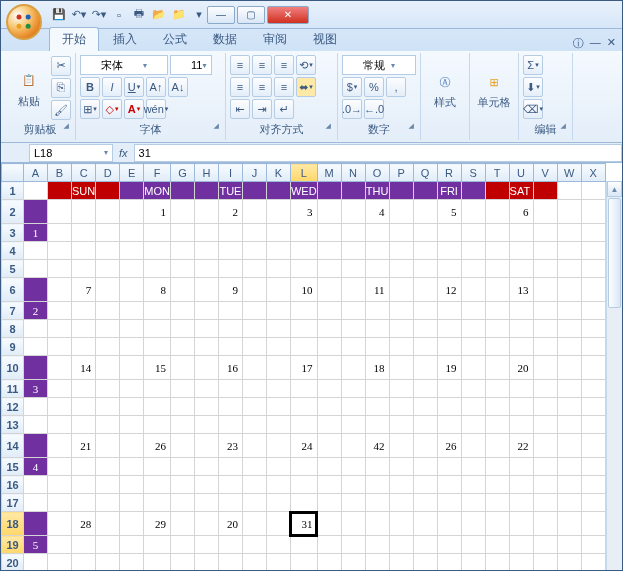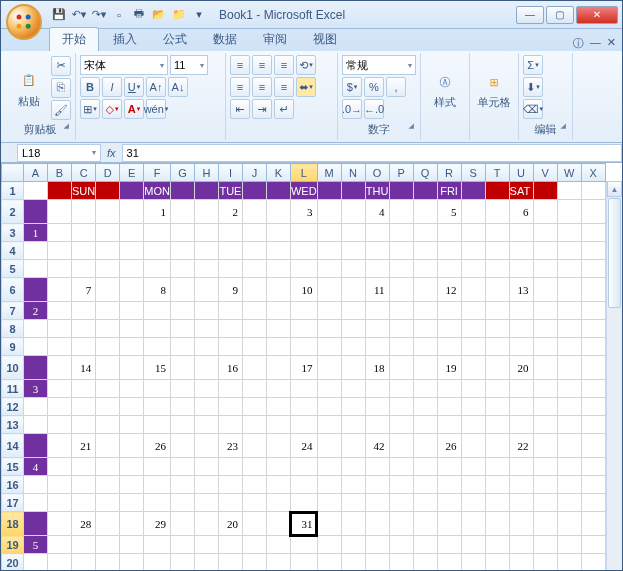--- a/index.html
+++ b/index.html
@@ -22,24 +22,24 @@
 .group-body{flex:1;display:flex;gap:2px}
 .group-label{text-align:center;font-size:11px;color:#3b5a82;padding:1px 0;position:relative}
 .group-label::after{content:"◢";position:absolute;right:2px;font-size:7px;color:#6a88aa}
 .big-btn{width:40px;display:flex;flex-direction:column;align-items:center;justify-content:center;gap:2px;padding:2px;border:1px solid transparent;border-radius:3px}
 .big-btn .ico{width:24px;height:24px;display:flex;align-items:center;justify-content:center}
 .big-btn .lbl{font-size:11px;color:#3b5a82;text-align:center;line-height:1.1}
 .small-col{display:flex;flex-direction:column;gap:1px;justify-content:space-around}
 .small-row{display:flex;gap:2px;align-items:center}
 .small-btn{width:20px;height:20px;border:1px solid #b5cce5;background:linear-gradient(#fdfdfe,#e4eef9);border-radius:2px;display:flex;align-items:center;justify-content:center;font-size:11px;color:#3b5a82}
 .small-btn.dd::after{content:"▾";font-size:7px;margin-left:1px}
-.combo{height:20px;border:1px solid #b5cce5;background:#fff;display:flex;align-items:center;padding:0 3px;font-size:11px}
+.combo{height:20px;border:1px solid #b5cce5;background:#fff;display:flex;align-items:center;padding:0 20px;font-size:11px}
 .combo .dd{margin-left:auto;font-size:8px;color:#6a88aa}
 .formula-bar{height:20px;background:#e4eef9;border-bottom:1px solid #9db9d9;display:flex;align-items:center}
-.name-box{width:84px;background:#fff;border:1px solid #b5cce5;height:18px;display:flex;align-items:center;padding:0 4px;margin-left:16px}
+.name-box{width:84px;background:#fff;border:1px solid #b5cce5;height:18px;display:flex;align-items:center;padding:0 4px;margin-left:28px}
 .name-box .dd{margin-left:auto;font-size:8px;color:#6a88aa}
 .fx{padding:0 6px;color:#3b5a82;font-style:italic}
 .formula-val{flex:1;background:#fff;border:1px solid #b5cce5;height:18px;padding:0 4px;display:flex;align-items:center}
 .sheet{position:relative;background:#fff;height:calc(571px - 28px - 22px - 92px - 20px);overflow:hidden}
 .grid{position:absolute;top:0;left:0}
 .grid table{border-collapse:collapse}
 .grid th,.grid td{border:1px solid #d4d4d4;font-size:11px;text-align:left;padding:0;height:18px}
 .colhdr th{background:linear-gradient(#f7fbff,#e0ecf8);text-align:center;color:#3b5a82;font-weight:normal;border:1px solid #9db9d9;height:18px}
 .rowhdr{background:linear-gradient(#f7fbff,#e0ecf8);text-align:center!important;color:#3b5a82;border:1px solid #9db9d9;width:22px}
 .rowhdr.sel{background:linear-gradient(#ffe9a6,#ffd76a)}
@@ -71,21 +71,20 @@
   <div class="qat">
     <span>💾</span>
     <span>↶▾</span>
     <span>↷▾</span>
     <span>▫</span>
     <span>🖶</span>
     <span>📂</span>
     <span>📁</span>
     <span>▾</span>
   </div>
-  <div class="title-text">Book1 - Microsoft Excel</div>
   <div class="win-btns">
     <div class="win-btn">—</div>
     <div class="win-btn">▢</div>
     <div class="win-btn close">✕</div>
   </div>
 </div>
 
 <div class="tabs">
   <div class="tab active">开始</div>
   <div class="tab">插入</div>
@@ -143,20 +142,21 @@
       </div>
       <div class="small-row">
         <div class="small-btn dd">⊞</div>
         <div class="small-btn dd" style="color:#c00">◇</div>
         <div class="small-btn dd" style="color:#c00">
             <b>A</b>
           </div>
         <div class="small-btn dd">wén</div>
       </div>
     </div>
+    <div class="group-label">字体</div>
   </div>
 
   <div class="group" style="min-width:112px">
     <div class="group-body" style="flex-direction:column;gap:2px">
       <div class="small-row">
         <div class="small-btn">≡</div>
         <div class="small-btn">≡</div>
         <div class="small-btn">≡</div>
         <div class="small-btn dd">⟲</div>
       </div>
@@ -165,20 +165,21 @@
         <div class="small-btn">≡</div>
         <div class="small-btn">≡</div>
         <div class="small-btn dd" style="background:#ffe9a6">⬌</div>
       </div>
       <div class="small-row">
         <div class="small-btn">⇤</div>
         <div class="small-btn">⇥</div>
         <div class="small-btn">↵</div>
       </div>
     </div>
+    <div class="group-label">对齐方式</div>
   </div>
 
   <div class="group" style="min-width:80px">
     <div class="group-body" style="flex-direction:column;gap:2px">
       <div class="combo" style="width:74px">
           <span>常规</span>
           <span class="dd">▾</span>
         </div>
       <div class="small-row">
         <div class="small-btn dd">$</div>

